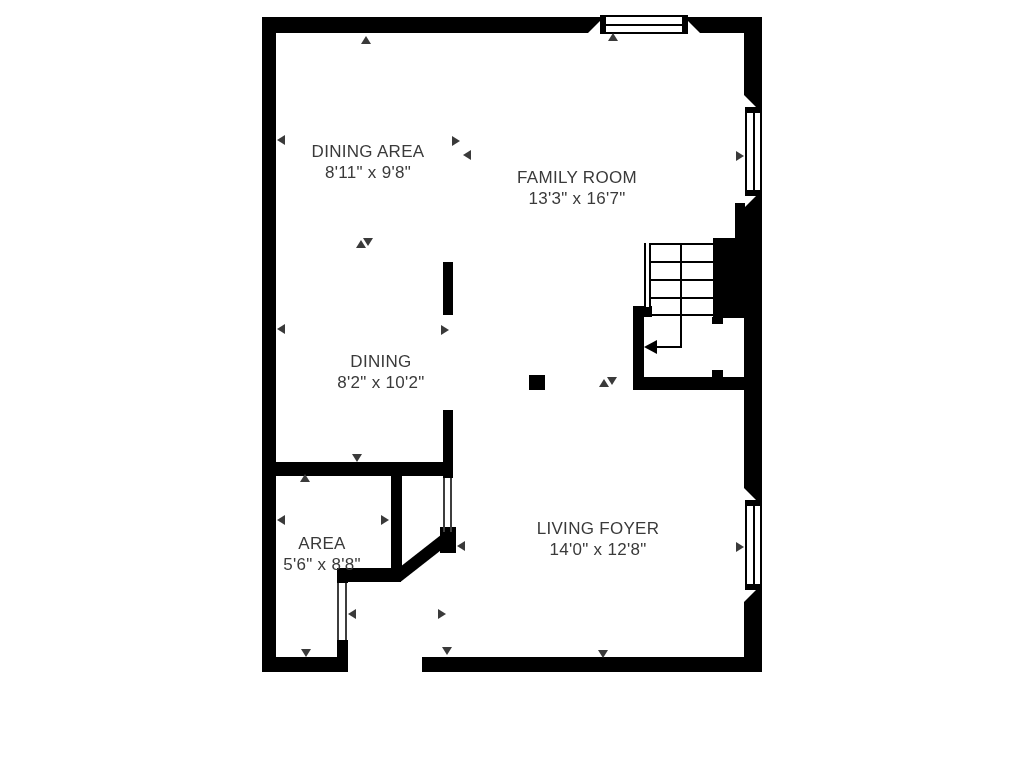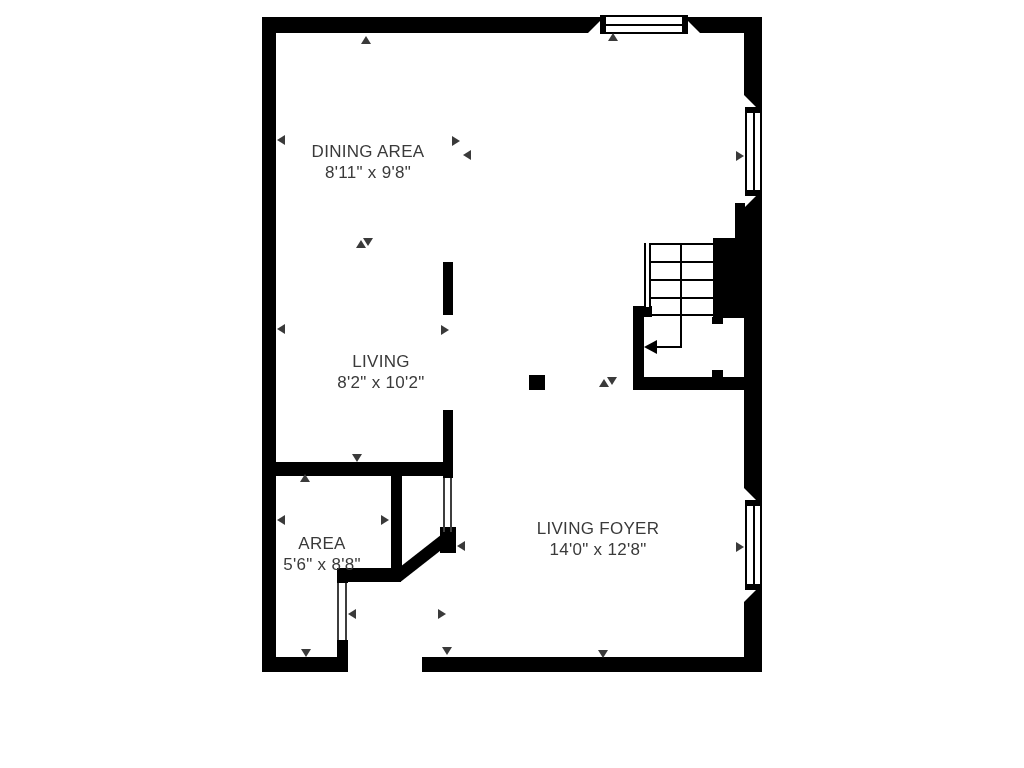--- a/index.html
+++ b/index.html
@@ -129,22 +129,26 @@
   <div class="ar r" style="left:438px;top:609px;"></div>
   <div class="ar d" style="left:442px;top:647px;"></div>
   <div class="ar l" style="left:457px;top:541px;"></div>
   <div class="ar r" style="left:736px;top:542px;"></div>
   <div class="ar d" style="left:598px;top:650px;"></div>
 
   <div class="room-label" style="left:368px;top:141px;">
     <div class="rn">DINING AREA</div>
     <div class="rd">8'11" x 9'8"</div>
   </div>
+  <div class="room-label" style="left:577px;top:167px;">
+    <div class="rn">FAMILY ROOM</div>
+    <div class="rd">13'3" x 16'7"</div>
+  </div>
   <div class="room-label" style="left:381px;top:351px;">
-    <div class="rn">LIVING</div>
+    <div class="rn">DINING</div>
     <div class="rd">8'2" x 10'2"</div>
   </div>
   <div class="room-label" style="left:322px;top:533px;">
     <div class="rn">AREA</div>
     <div class="rd">5'6" x 8'8"</div>
   </div>
   <div class="room-label" style="left:598px;top:518px;">
     <div class="rn">LIVING FOYER</div>
     <div class="rd">14'0" x 12'8"</div>
   </div>

